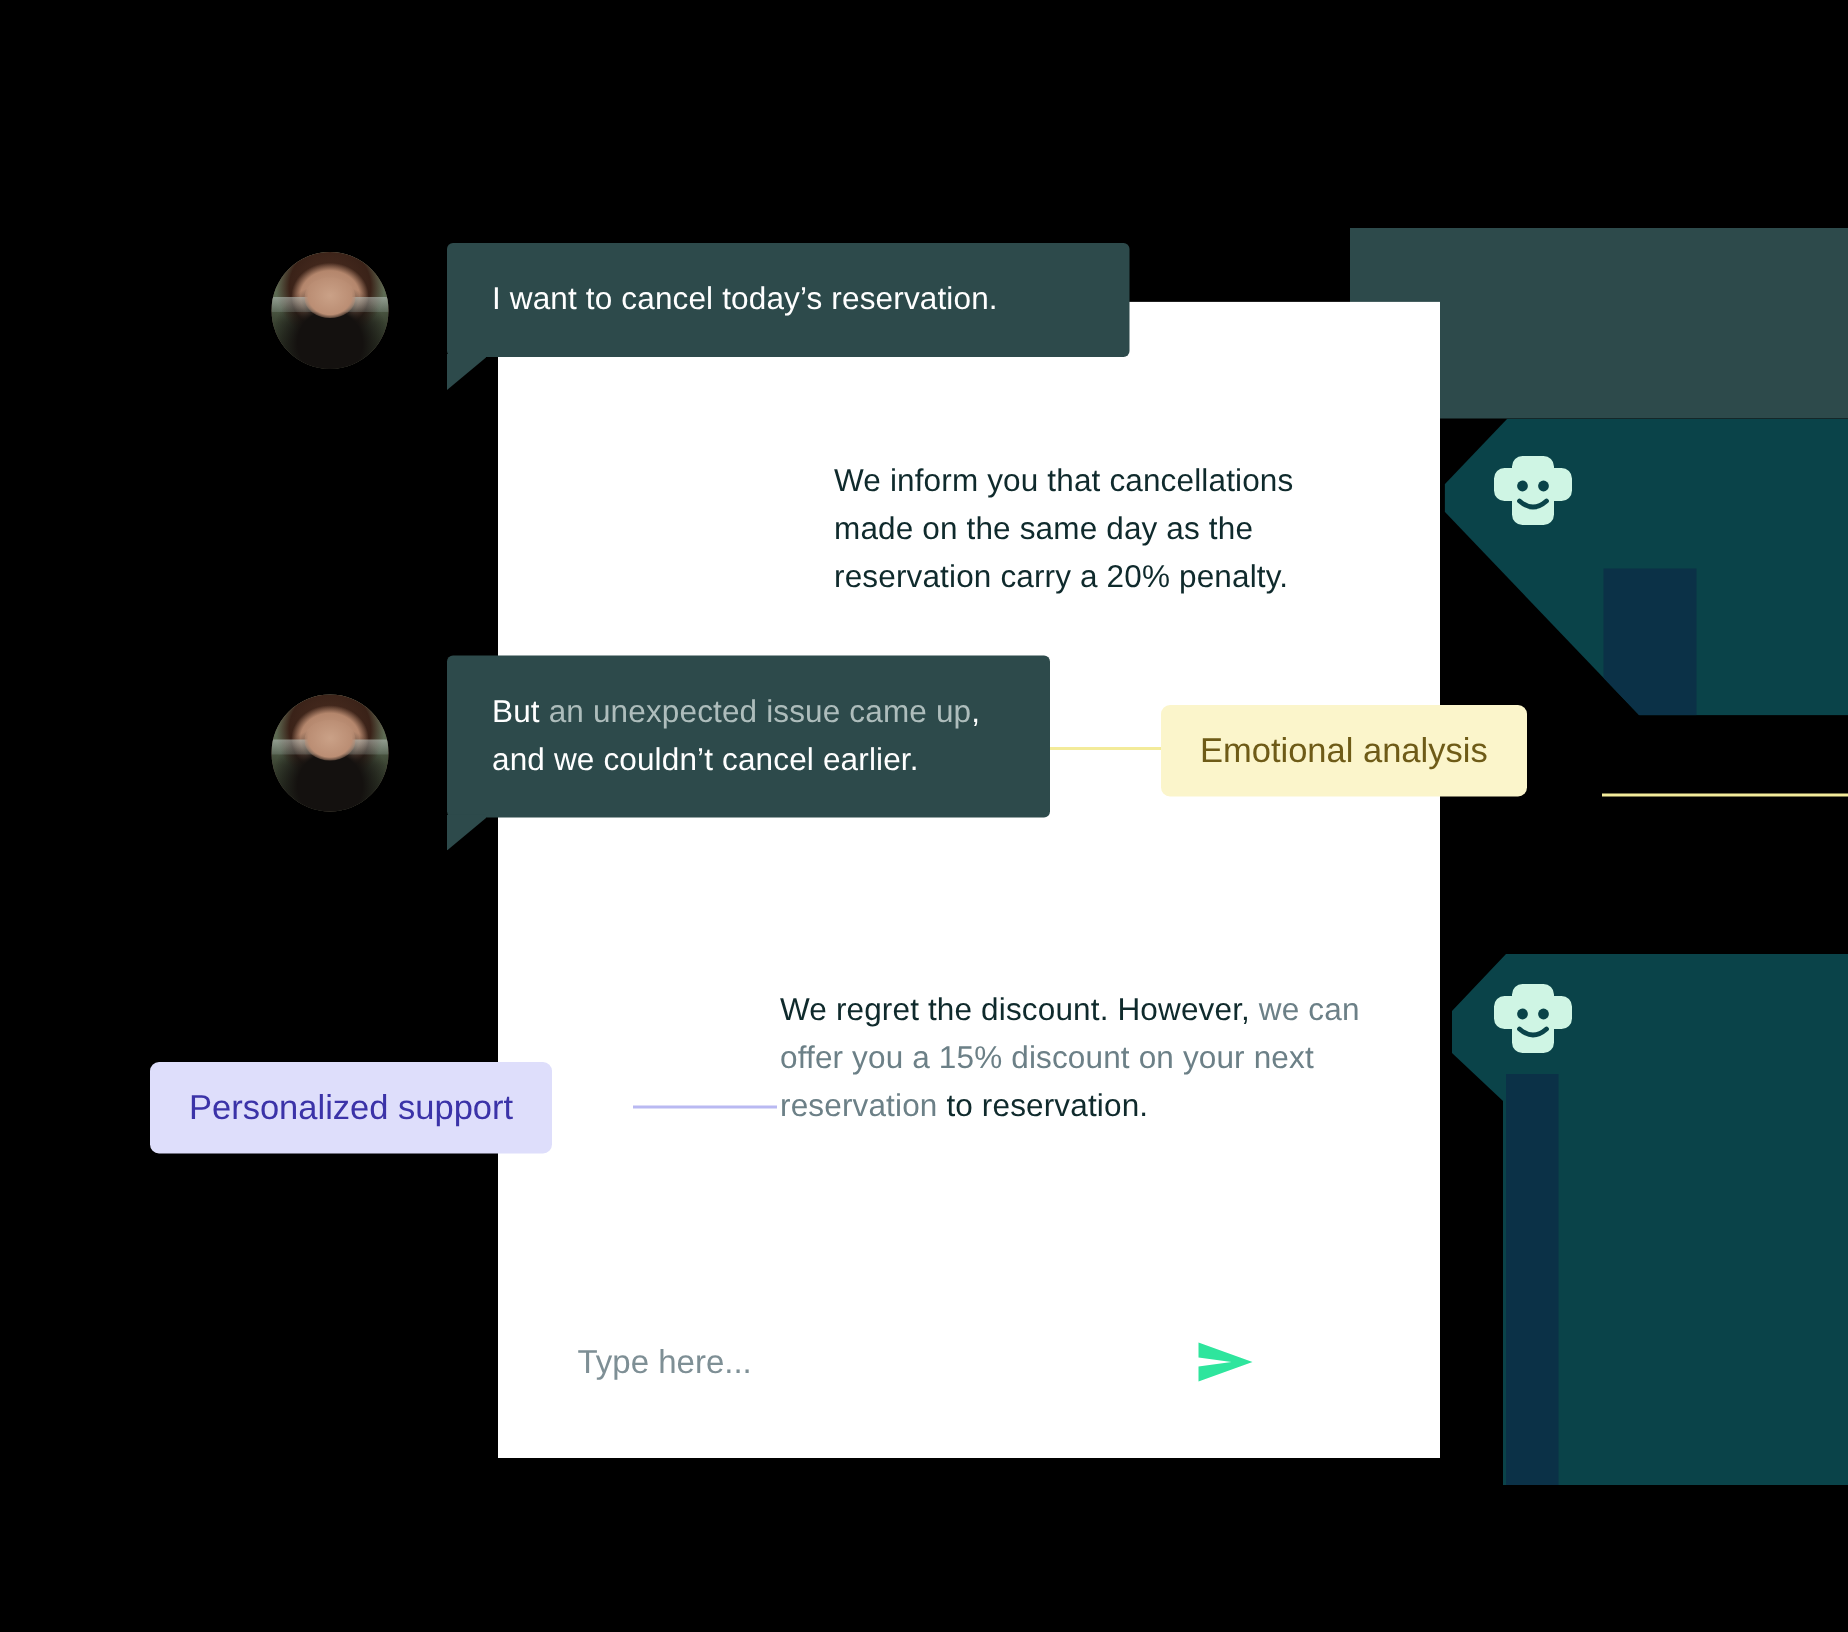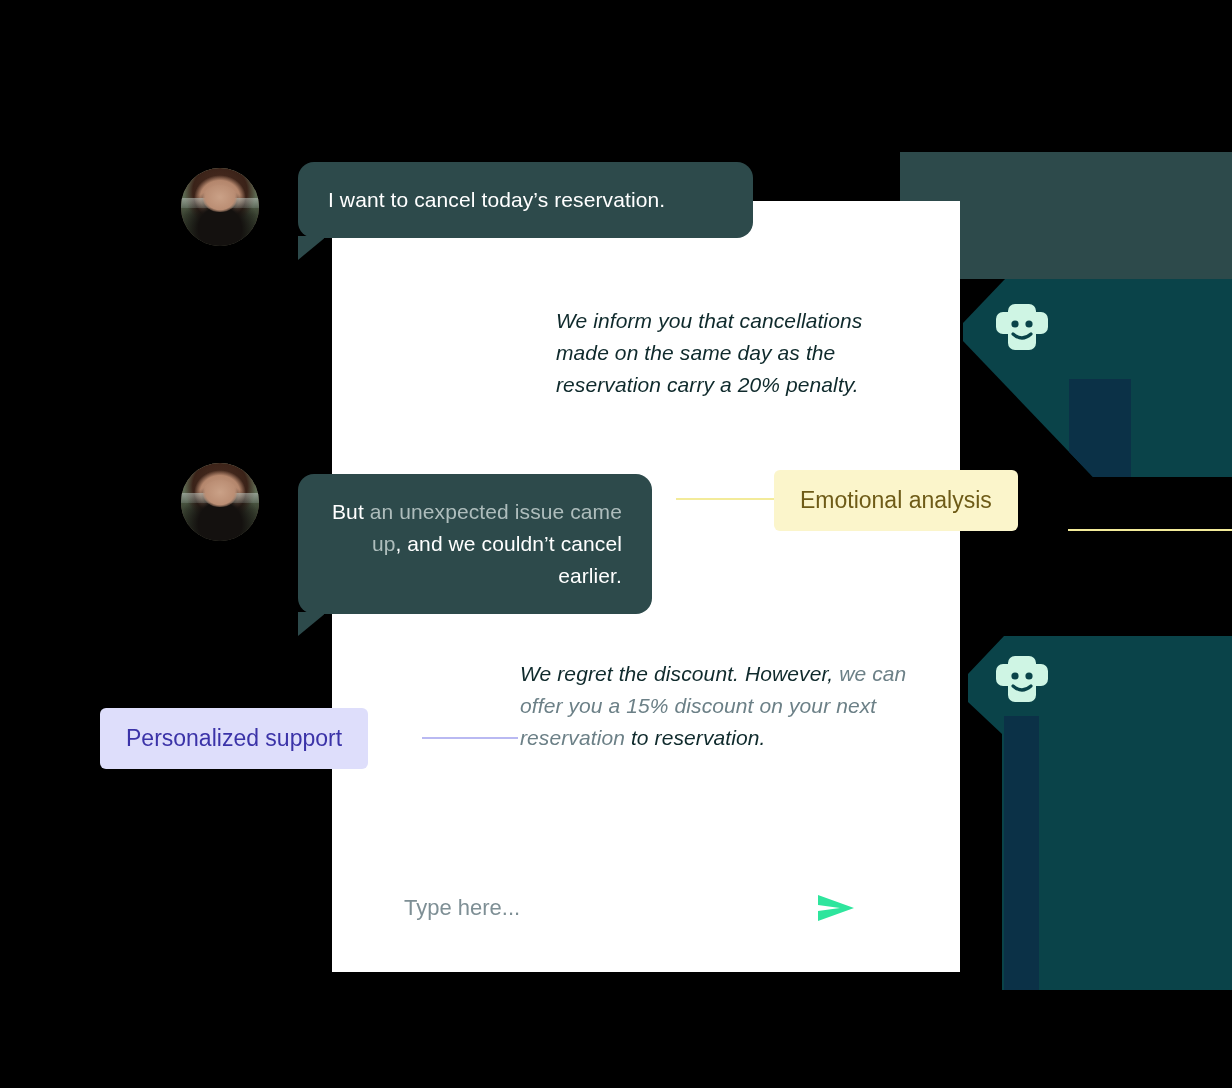--- a/index.html
+++ b/index.html
@@ -89,45 +89,44 @@
     border-radius:50%;
     background: radial-gradient(ellipse at 50% 45%, #caa187 0%, #bb8e74 60%, rgba(187,142,116,0) 78%);
     z-index:2;
   }
 
   
   .bubble-user {
     position: absolute;
     background: #2D4A4B;
     color: #FFFFFF;
-    border-radius: 16px;
+    border-radius: 4px;
     padding: 22px 30px;
     font-size: 21px;
     line-height: 32px;
     letter-spacing: 0.1px;
   }
   .bubble-user .tail {
     position: absolute;
     left: 0; bottom: -22px;
     width: 26px; height: 24px;
     background: #2D4A4B;
     clip-path: polygon(0 0, 100% 0, 100% 10%, 0 100%);
   }
   .bubble-1 { left: 298px; top: 162px; width: 455px; }
-  .bubble-2 { left: 298px; top: 474px; width: 354px; text-align: right; }
+  .bubble-2 { left: 298px; top: 437px; width: 402px; }
 
   .muted-user { color: #AEBDBC; }
 
   .bot-msg {
     position: absolute;
     font-size: 21px;
     line-height: 32px;
     color: #0F2A2C;
     letter-spacing: 0.1px;
-    font-style: italic;
   }
   .bot-1 { left: 556px; top: 305px; width: 360px; }
   .bot-2 { left: 520px; top: 658px; width: 392px; }
   .muted-bot { color: #6C8087; }
 
   
   .bot-icon {
     position: absolute;
     width: 54px; height: 50px;
   }
@@ -169,21 +168,21 @@
   }
   .connector-purple {
     left: 422px; top: 737px;
     width: 96px;
     background: #B9B9F2;
   }
 
   
   .composer {
     position: absolute;
-    left: 404px; top: 888px;
+    left: 385px; top: 888px;
     width: 450px; height: 40px;
   }
   .composer-input {
     position: absolute;
     left: 0; top: 0;
     width: 360px; height: 40px;
     border: none; outline: none; background: transparent;
     font-family: "Liberation Sans", sans-serif;
     font-size: 22px;
     color: #0F2A2C;

